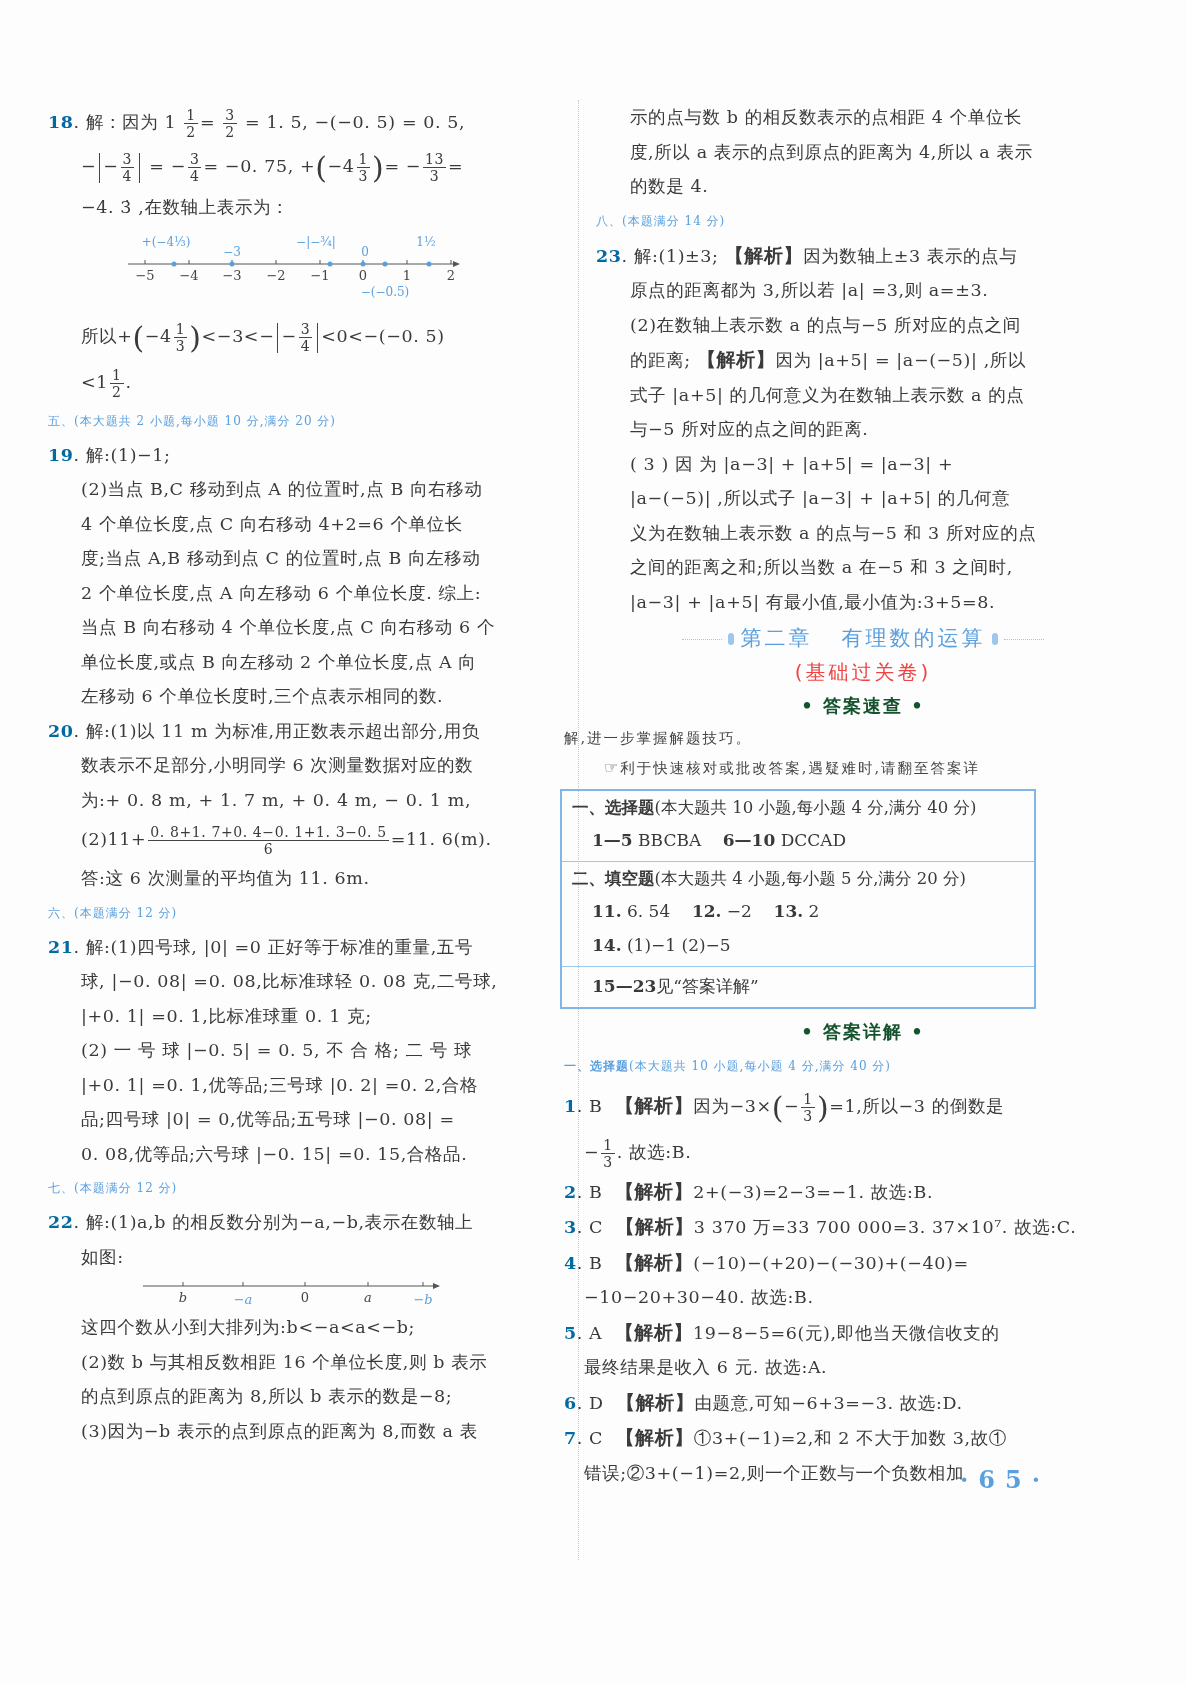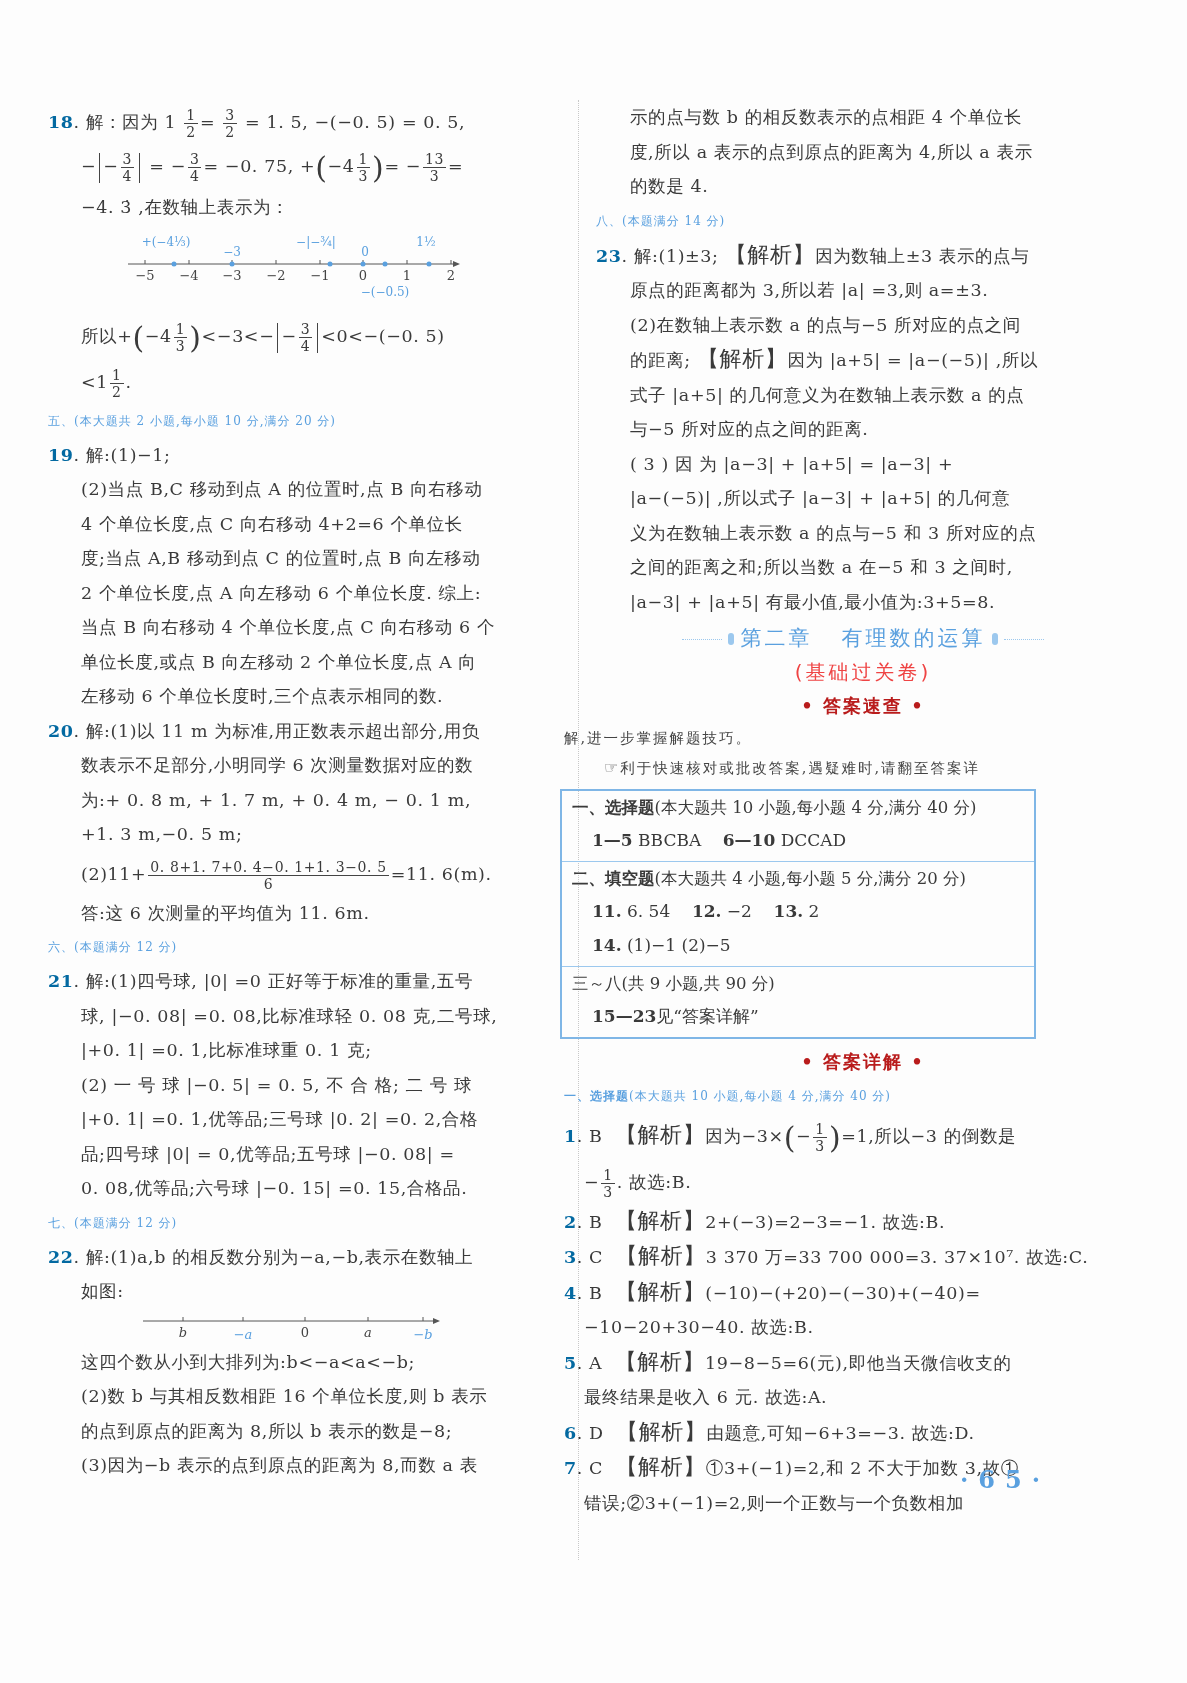--- a/index.html
+++ b/index.html
@@ -26,32 +26,32 @@
   .frac .n { display: block; border-bottom: 1px solid #444; padding: 0 2px; }
   .frac .d { display: block; padding: 0 2px; }
   .bar { display: inline-block; border-left: 1.2px solid #444; height: 30px; vertical-align: middle; margin: 0 3px; }
   .paren { font-size: 30px; vertical-align: middle; font-weight: 200; }
   .numline { position: relative; height: 90px; margin-left: 60px; }
   .numline svg { position: absolute; left: 0; top: 0; }
   .chapter-title { text-align: center; color: #5aa0df; font-family: "DejaVu Sans", sans-serif; font-size: 21px; line-height: 34px; letter-spacing: 3px; margin-top: 2px; }
   .chapter-title .dash { display: inline-block; width: 40px; border-top: 1.5px dotted #9cc8ee; vertical-align: middle; }
   .chapter-title .pill { display: inline-block; width: 6px; height: 12px; background: #9cc8ee; border-radius: 3px; vertical-align: middle; margin: 0 6px; }
   .subtitle { text-align: center; color: #ef4444; font-family: "DejaVu Sans", sans-serif; font-size: 20px; line-height: 34px; letter-spacing: 3px; }
-  .heading { text-align: center; font-weight: bold; font-size: 18px; line-height: 34px; color: #b91c1c; letter-spacing: 2px; }
+  .heading { text-align: center; font-weight: bold; font-size: 18px; line-height: 34px; color: #14532d; letter-spacing: 2px; }
   .note { font-size: 14.5px; line-height: 30px; color: #444; letter-spacing: 2px; }
   .note .hand { font-family: "DejaVu Sans", sans-serif; font-size: 16px; color: #555; }
   .answer-box { border: 2px solid #7fb6e6; margin: 6px 0 6px -44px; width: 472px; }
   .answer-box .row { border-bottom: 1.5px solid #9cc8ee; padding: 2px 10px 4px 10px; }
   .answer-box .row:last-child { border-bottom: none; }
   .answer-box .rh { line-height: 30px; white-space: nowrap; font-size: 16.5px; }
   .answer-box .rh b { font-weight: bold; }
   .answer-box .ra { line-height: 34px; padding-left: 20px; white-space: nowrap; font-size: 17px; }
   .answer-box .ra b { font-weight: bold; }
   .page-num { position: absolute; left: 960px; top: 1465px; color: #5aa0df; font-weight: bold; font-size: 24px; letter-spacing: 10px; }
-  .bracket-label { font-weight: normal; font-family: "DejaVu Sans", sans-serif; font-size: 22px; }
+  .bracket-label { font-weight: bold; font-family: "DejaVu Sans", sans-serif; font-size: 19px; }
 </style>
 </head>
 <body>
 
 <div class="divider"></div>
 
 <div class="col col-left">
 
   <div class="line tall">
     <span class="qnum">18</span><span>. 解：因为 1</span>
@@ -122,21 +122,20 @@
   <div class="line indent">4 个单位长度,点 C 向右移动 4+2=6 个单位长</div>
   <div class="line indent">度;当点 A,B 移动到点 C 的位置时,点 B 向左移动</div>
   <div class="line indent">2 个单位长度,点 A 向左移动 6 个单位长度. 综上:</div>
   <div class="line indent">当点 B 向右移动 4 个单位长度,点 C 向右移动 6 个</div>
   <div class="line indent">单位长度,或点 B 向左移动 2 个单位长度,点 A 向</div>
   <div class="line indent">左移动 6 个单位长度时,三个点表示相同的数.</div>
 
   <div class="line"><span class="qnum">20</span><span>. 解:(1)以 11 m 为标准,用正数表示超出部分,用负</span></div>
   <div class="line indent">数表示不足部分,小明同学 6 次测量数据对应的数</div>
   <div class="line indent">为:+ 0. 8 m, + 1. 7 m, + 0. 4 m, − 0. 1 m,</div>
-  <div class="line indent">+1. 3 m,−0. 5 m;</div>
   <div class="line tall indent">
     <span>(2)11+</span><span class="frac"><span class="n">0. 8+1. 7+0. 4−0. 1+1. 3−0. 5</span><span class="d">6</span></span><span>=11. 6(m).</span>
   </div>
   <div class="line indent">答:这 6 次测量的平均值为 11. 6m.</div>
 
   <div class="sec">六、(本题满分 12 分)</div>
 
   <div class="line"><span class="qnum">21</span><span>. 解:(1)四号球, |0| =0 正好等于标准的重量,五号</span></div>
   <div class="line indent">球, |−0. 08| =0. 08,比标准球轻 0. 08 克,二号球,</div>
   <div class="line indent">|+0. 1| =0. 1,比标准球重 0. 1 克;</div>
@@ -218,21 +217,20 @@
     <div class="row">
       <div class="rh"><b>二、填空题</b><span>(本大题共 4 小题,每小题 5 分,满分 20 分)</span></div>
       <div class="ra">
         <b>11.</b><span> 6. 54</span>&nbsp;&nbsp;&nbsp;&nbsp;<b>12.</b><span> −2</span>&nbsp;&nbsp;&nbsp;&nbsp;<b>13.</b><span> 2</span>
       </div>
       <div class="ra">
         <b>14.</b><span> (1)−1   (2)−5</span>
       </div>
     </div>
     <div class="row">
-      <div class="rh">三～八(共 9 小题,共 90 分)</div>
       <div class="ra">
         <b>15—23</b><span>见“答案详解”</span>
       </div>
     </div>
   </div>
 
   <div class="heading">• 答案详解 •</div>
   <div class="sec" style="margin-left:-40px">
     <b>一、选择题</b><span>(本大题共 10 小题,每小题 4 分,满分 40 分)</span>
   </div>

